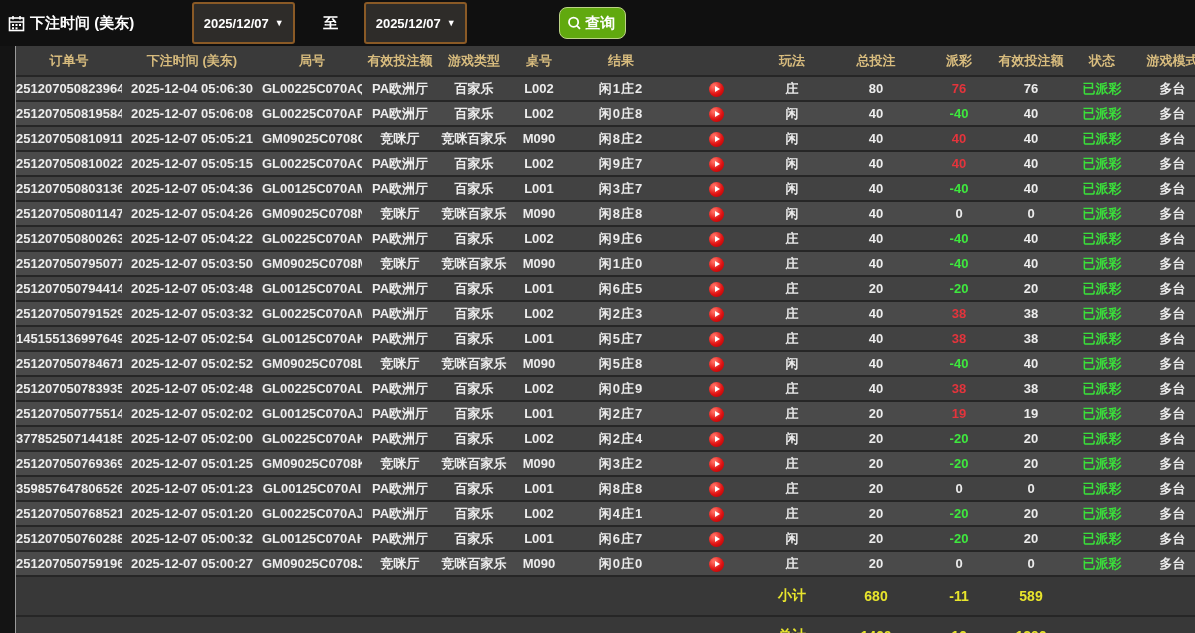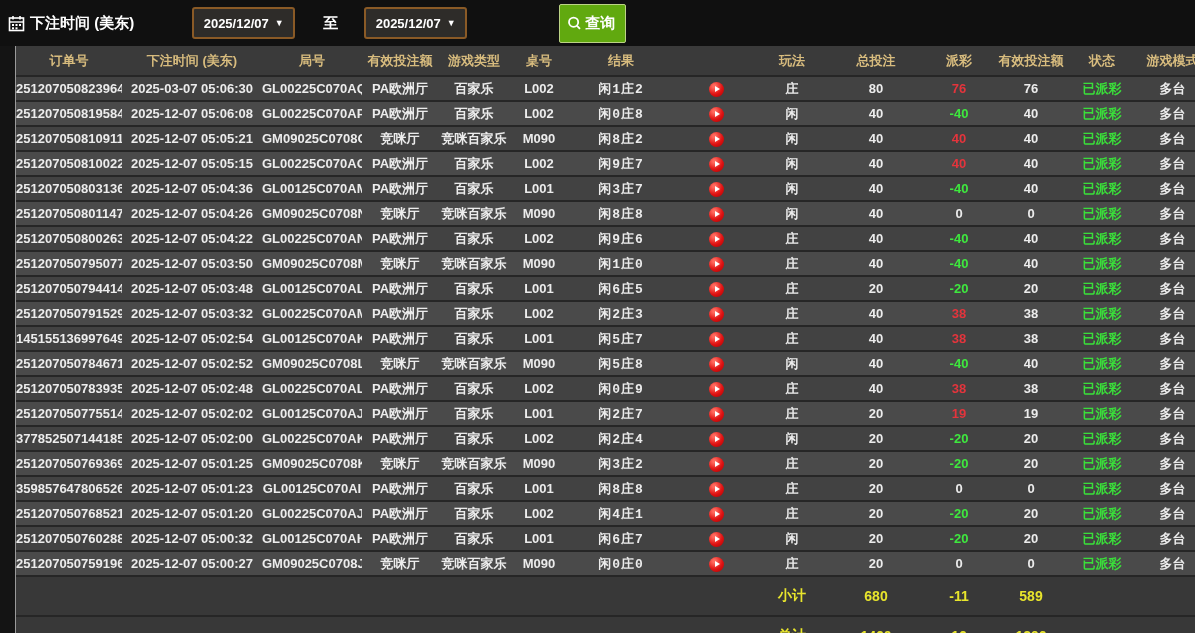--- a/index.html
+++ b/index.html
@@ -5,45 +5,45 @@
   * { margin:0; padding:0; box-sizing:border-box; }
   html,body { width:1195px; height:633px; overflow:hidden; background:#141414;
     font-family:"Liberation Sans","DejaVu Sans",sans-serif; }
 
   
   .toolbar { height:46px; background:#101010; display:flex; align-items:center;
     padding-left:8px; }
   .tb-label { display:flex; align-items:center; gap:5px; color:#fff;
     font-size:15px; font-weight:700; }
   .cal-icon svg { display:block; }
-  .date-select { margin-left:58px; width:103px; height:32px; background:#2e2c29;
+  .date-select { margin-left:58px; width:103px; height:42px; background:#2e2c29;
     border:2px solid var(--select_border); border-radius:3px; color:#fff;
     font-size:13px; font-weight:700; display:flex; align-items:center;
     justify-content:center; gap:6px; cursor:pointer; }
   .date-select .caret { font-size:9px; color:#fff; }
   .to-label { margin-left:28px; color:#fff; font-size:15px; font-weight:700; }
   .date-select.second { margin-left:26px; }
-  .query-btn { margin-left:92px; height:39px; padding:0 10px 0 7px;
-    background:var(--button_green); border:1px solid #bcd386; border-radius:2px;
+  .query-btn { margin-left:92px; height:32px; padding:0 10px 0 7px;
+    background:var(--button_green); border:1px solid #bcd386; border-radius:8px;
     color:#fff; font-size:15px; font-weight:700; display:flex; align-items:center;
     gap:3px; cursor:pointer; }
   .query-btn svg { display:block; }
 
   
   .table-wrap { margin:0 6px 0 15px; border-left:1px solid #9a9a9a; }
   table { width:100%; border-collapse:collapse; table-layout:fixed; }
   thead th { height:30px; background:#3a3a3a; color:var(--header_text);
     font-size:13px; font-weight:700; border-bottom:2px solid #262626;
     text-align:center; }
   tbody td { height:25px; font-size:13px; font-weight:700; color:#ececec;
     text-align:center; border-bottom:2px solid #262626; white-space:nowrap;
     overflow:hidden; }
   tbody tr:nth-child(odd)  td { background:#424242; }
   tbody tr:nth-child(even) td { background:#4a4a4a; }
-  td.result { letter-spacing:1px;font-family:Liberation Mono, monospace; }
+  td.result { letter-spacing:1px; }
   td.payout.pos { color:var(--payout_positive); }
   td.payout.neg { color:var(--payout_negative); }
   td.payout.zero { color:#ececec; }
   td.status { color:var(--status_paid); }
 
   .replay { width:15px; height:15px; border-radius:50%; display:inline-flex;
     align-items:center; justify-content:center; cursor:pointer;
     background:radial-gradient(circle at 35% 28%, #ff6a5e 10%, #e01313 55%, #a80000 100%); }
   .replay .tri { width:0; height:0; border-left:5px solid #fff;
     border-top:3px solid transparent; border-bottom:3px solid transparent;
@@ -127,21 +127,21 @@
         <th>总投注</th>
         <th>派彩</th>
         <th>有效投注额</th>
         <th>状态</th>
         <th>游戏模式</th>
       </tr>
     </thead>
     <tbody>
   <tr>
     <td>251207050823964</td>
-    <td>2025-03-07 05:06:30</td>
+    <td>2025-12-04 05:06:30</td>
     <td>GL00225C070AQ</td>
     <td>PA欧洲厅</td>
     <td>百家乐</td>
     <td>L002</td>
     <td class="result">闲1庄2</td>
     <td>
       <span class="replay">
               <span class="tri"></span>
             </span>
     </td>

